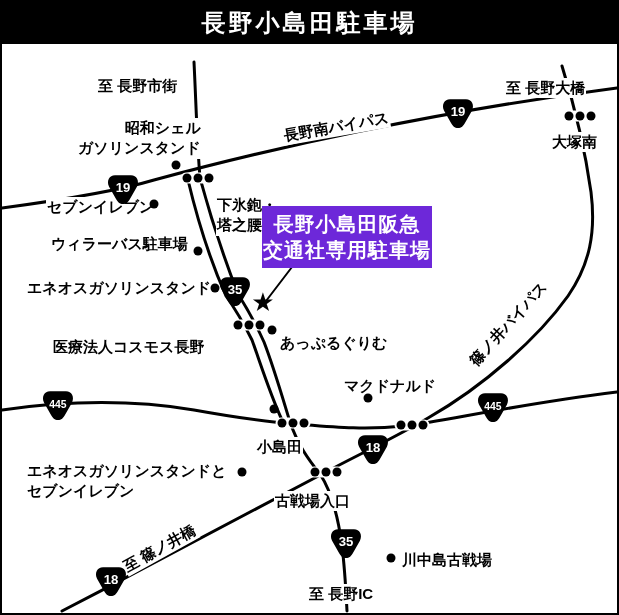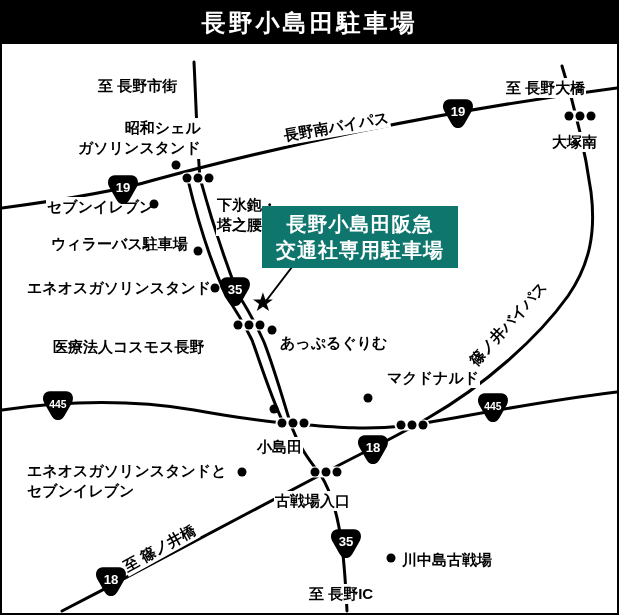--- a/index.html
+++ b/index.html
@@ -27,22 +27,22 @@
   .badge text { fill:#fff; font-weight:bold; font-family:"Liberation Sans","DejaVu Sans",sans-serif; text-anchor:middle; }
   .signal {
     position:absolute; transform:translate(-50%,-50%);
     display:flex; gap:2px; background:#fff; padding:1px 2px; border-radius:7px;
   }
   .signal .bulb { width:9px; height:9px; background:#000; border-radius:50%; }
   .dot { position:absolute; width:9px; height:9px; background:#000; border-radius:50%; transform:translate(-50%,-50%); }
   .star { position:absolute; transform:translate(-50%,-50%); font-size:26px; line-height:1; color:#000; z-index:3; }
   .callout {
     position:absolute; left:260px; top:204px; z-index:5;
-    background:#0f766e; color:#fff; font-weight:bold; font-size:20px;
-    line-height:1.3; padding:5px 14px; text-align:center; letter-spacing:1px;
+    background:#6d28d9; color:#fff; font-weight:bold; font-size:20px;
+    line-height:1.3; padding:5px 1px; text-align:center; letter-spacing:1px;
   }
 </style>
 </head>
 <body>
 
 <div class="frame">
 
   <svg class="roads" width="615" height="611" viewBox="0 0 615 611">
     <path d="M0,206 C60,198 112,190 152,178 C262,148 430,110 615,86"></path>
     <path d="M192,60 C194,100 195,140 198,176 C210,220 222,256 236,292 C246,308 254,322 262,340 C272,366 280,394 288,420 C296,443 306,457 318,472 C330,490 336,514 340,544 C343,568 344,590 345,609"></path>
@@ -59,21 +59,21 @@
       <div class="map-label" style="left: 549px; top: 130px;">大塚南</div>
       <div class="map-label" style="left: 35px; top: 116px; text-align: right; margin-left: 40px;">昭和シェル
 ガソリンスタンド</div>
       <div class="map-label" style="left: 44px; top: 195px;">セブンイレブン</div>
       <div class="map-label" style="left: 214px; top: 193px;">下氷鉋・
 塔之腰</div>
       <div class="map-label" style="left: 48px; top: 232px;">ウィラーバス駐車場</div>
       <div class="map-label" style="left: 24px; top: 276px;">エネオスガソリンスタンド</div>
       <div class="map-label" style="left: 50px; top: 337px; font-family: Liberation Mono, monospace;">医療法人コスモス長野</div>
       <div class="map-label" style="left: 277px; top: 331px;">あっぷるぐりむ</div>
-      <div class="map-label" style="left: 341px; top: 366px; margin-left: 43px;">マクドナルド</div>
+      <div class="map-label" style="left: 341px; top: 374px;">マクドナルド</div>
       <div class="map-label" style="left: 254px; top: 435px;">小島田</div>
       <div class="map-label" style="left: 24px; top: 459px;">エネオスガソリンスタンドと
 セブンイレブン</div>
       <div class="map-label" style="left: 272px; top: 489px;">古戦場入口</div>
       <div class="map-label" style="left: 122px; top: 556px; transform: rotate(-29deg); transform-origin: 0px 50%;">至 篠ノ井橋</div>
       <div class="map-label" style="left: 399px; top: 548px;">川中島古戦場</div>
       <div class="map-label" style="left: 306px; top: 582px;">至 長野IC</div>
       <div class="map-label" style="left: 470px; top: 352px; transform: rotate(-48deg); transform-origin: 0px 50%;">篠ノ井バイパス</div>
       <div class="badge" style="left: 121px; top: 187px;">
     <svg viewBox="0 0 36 34" width="34" height="32" aria-hidden="true">

